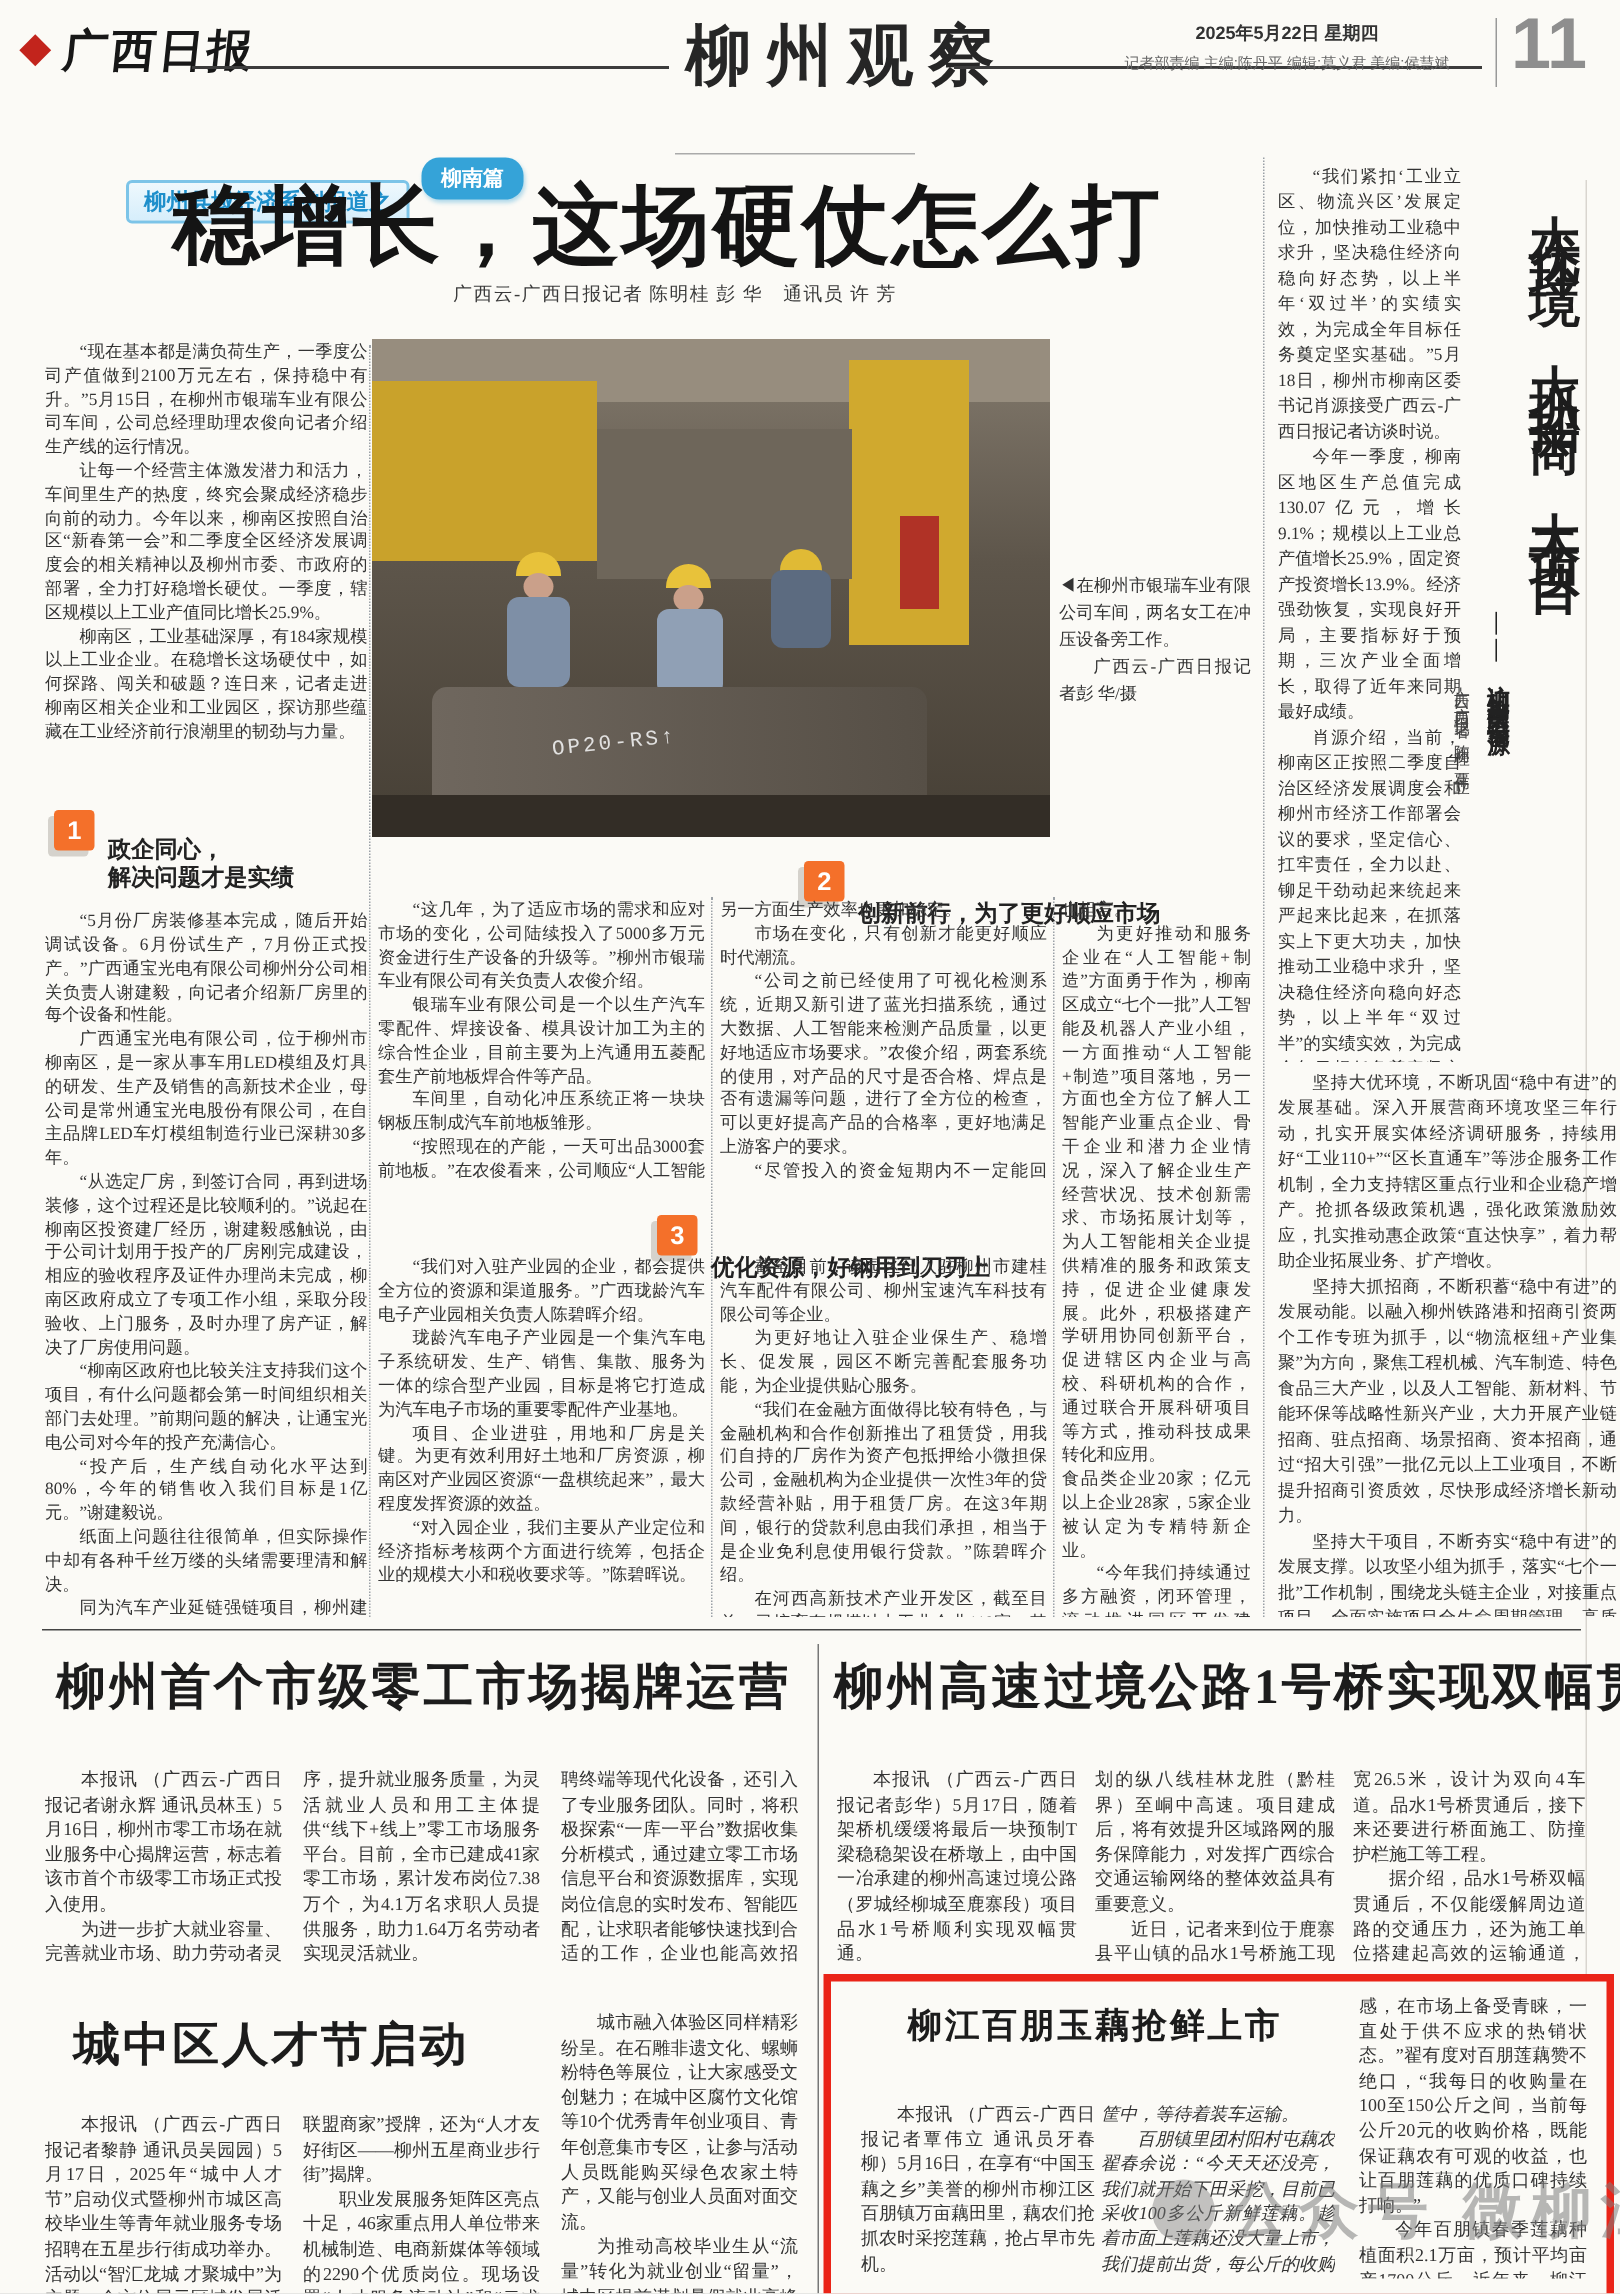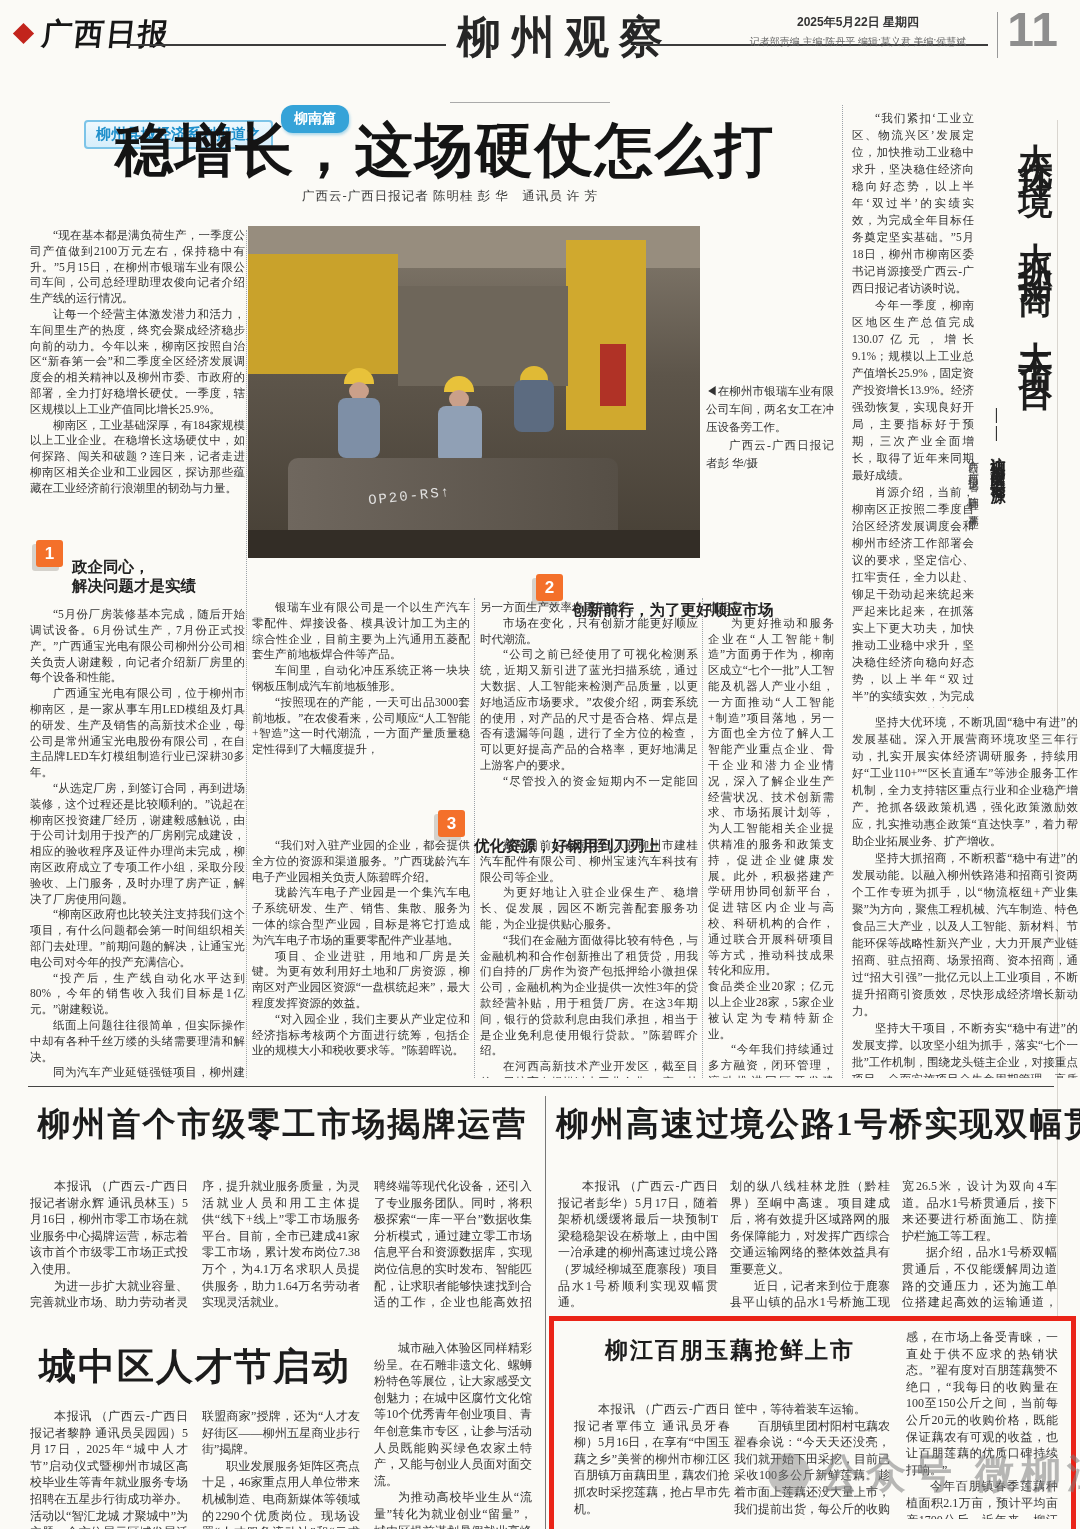--- a/index.html
+++ b/index.html
@@ -152,20 +152,21 @@
     <p style="text-indent:2em;">广西云-广西日报记者彭 华/摄</p>
   </div>
 
   <div class="abs sec-head" style="left:536px;top:556px;">
     <div class="sec-num">2</div>
     <div class="sec-title">创新前行，为了更好顺应市场</div>
   </div>
 
   <div class="colflow b11" style="left:252px;top:600px;width:218px;height:188px;">
     <div>
+        <p>“这几年，为了适应市场的需求和应对市场的变化，公司陆续投入了5000多万元资金进行生产设备的升级等。”柳州市银瑞车业有限公司有关负责人农俊介绍。</p>
         <p>银瑞车业有限公司是一个以生产汽车零配件、焊接设备、模具设计加工为主的综合性企业，目前主要为上汽通用五菱配套生产前地板焊合件等产品。</p>
         <p>车间里，自动化冲压系统正将一块块钢板压制成汽车前地板雏形。</p>
         <p>“按照现在的产能，一天可出品3000套前地板。”在农俊看来，公司顺应“人工智能+智造”这一时代潮流，一方面产量质量稳定性得到了大幅度提升，</p>
       </div>
   </div>
   <div class="colflow b11 cont" style="left:480px;top:600px;width:218px;height:188px;">
     <div class="cont">
         <p>另一方面生产效率也更加稳定。</p>
         <p>市场在变化，只有创新才能更好顺应时代潮流。</p>
         <p>“公司之前已经使用了可视化检测系统，近期又新引进了蓝光扫描系统，通过大数据、人工智能来检测产品质量，以更好地适应市场要求。”农俊介绍，两套系统的使用，对产品的尺寸是否合格、焊点是否有遗漏等问题，进行了全方位的检查，可以更好提高产品的合格率，更好地满足上游客户的要求。</p>
@@ -238,21 +239,21 @@
     <div class="cont">
         <p>序，提升就业服务质量，为灵活就业人员和用工主体提供“线下+线上”零工市场服务平台。目前，全市已建成41家零工市场，累计发布岗位7.38万个，为4.1万名求职人员提供服务，助力1.64万名劳动者实现灵活就业。</p>
       </div>
   </div>
   <div class="colflow b12" style="left:374px;top:1178px;width:158px;height:132px;">
     <div class="cont">
         <p>聘终端等现代化设备，还引入了专业服务团队。同时，将积极探索“一库一平台”数据收集分析模式，通过建立零工市场信息平台和资源数据库，实现岗位信息的实时发布、智能匹配，让求职者能够快速找到合适的工作，企业也能高效招工。</p>
       </div>
   </div>
 
-  <div class="abs news-headline" style="left:30px;top:1342px;width:330px;font-size:37px;">城中区人才节启动</div>
+  <div class="abs news-headline" style="left:16px;top:1342px;width:330px;font-size:31px;">城中区人才节启动</div>
   <div class="colflow b12" style="left:30px;top:1408px;width:158px;height:121px;">
     <div>
         <p>本报讯 （广西云-广西日报记者黎静 通讯员吴园园）5月17日，2025年“城中人才节”启动仪式暨柳州市城区高校毕业生等青年就业服务专场招聘在五星步行街成功举办。活动以“智汇龙城 才聚城中”为主题，全方位展示区域发展活力与潜力，为高校毕业生就业创业打造广阔平台。</p>
       </div>
   </div>
   <div class="colflow b12" style="left:202px;top:1408px;width:158px;height:121px;">
     <div class="cont">
         <p>联盟商家”授牌，还为“人才友好街区——柳州五星商业步行街”揭牌。</p>
         <p>职业发展服务矩阵区亮点十足，46家重点用人单位带来机械制造、电商新媒体等领域的2290个优质岗位。现场设置“人才服务流动站”和“云求职专区”，通过线上线下结合方式，解答应聘人员就业疑问。当天，吸引850多名求职者到场，399人初步达成就业意向，线上直播观看人数3551人次。</p>
       </div>
@@ -284,21 +285,21 @@
   </div>
 
   <div class="redbox" style="left:549px;top:1316px;width:517px;height:208px;">
     <div class="abs news-headline" style="left:8px;top:14px;width:336px;font-size:23px;">柳江百朋玉藕抢鲜上市</div>
     <div class="colflow b12" style="left:20px;top:80px;width:156px;height:118px;">
       <div>
           <p>本报讯 （广西云-广西日报记者覃伟立 通讯员牙春柳）5月16日，在享有“中国玉藕之乡”美誉的柳州市柳江区百朋镇万亩藕田里，藕农们抢抓农时采挖莲藕，抢占早市先机。</p>
           <p>记者在现场看到，藕农们身穿防水服，弯腰在荷塘中采挖莲藕，一根根粗壮的莲藕破泥而出。经过简单冲洗后，莲藕露出如玉般温润的色泽。藕农们将这些新鲜的莲藕整齐码放在</p>
         </div>
     </div>
-    <div class="colflow b12" style="left:180px;top:80px;width:156px;height:118px;">
+    <div class="colflow b12" style="left:180px;top:80px;width:156px;height:118px;font-style:italic;">
       <div class="cont">
           <p>筐中，等待着装车运输。</p>
           <p>百朋镇里团村阳村屯藕农翟春余说：“今天天还没亮，我们就开始下田采挖，目前已采收100多公斤新鲜莲藕。趁着市面上莲藕还没大量上市，我们提前出货，每公斤的收购价相较上市高峰期能多出几元。”</p>
         </div>
     </div>
     <div class="colflow b12" style="left:352px;top:8px;width:152px;height:190px;">
       <div class="cont">
           <p>感，在市场上备受青睐，一直处于供不应求的热销状态。”翟有度对百朋莲藕赞不绝口，“我每日的收购量在100至150公斤之间，当前每公斤20元的收购价格，既能保证藕农有可观的收益，也让百朋莲藕的优质口碑持续打响。”</p>
           <p>今年百朋镇春季莲藕种植面积2.1万亩，预计平均亩产1700公斤。近年来，柳江区通过引进先进种植技术、开展技能培训等方式，不断提高莲藕的产量和品质。同时，进一步加强百朋莲藕品牌建设，积极拓宽销售渠道，通过线上线下将百朋莲藕推向更广阔的市场。如今，百朋莲藕已成为柳江的特色名片。</p>
         </div>

